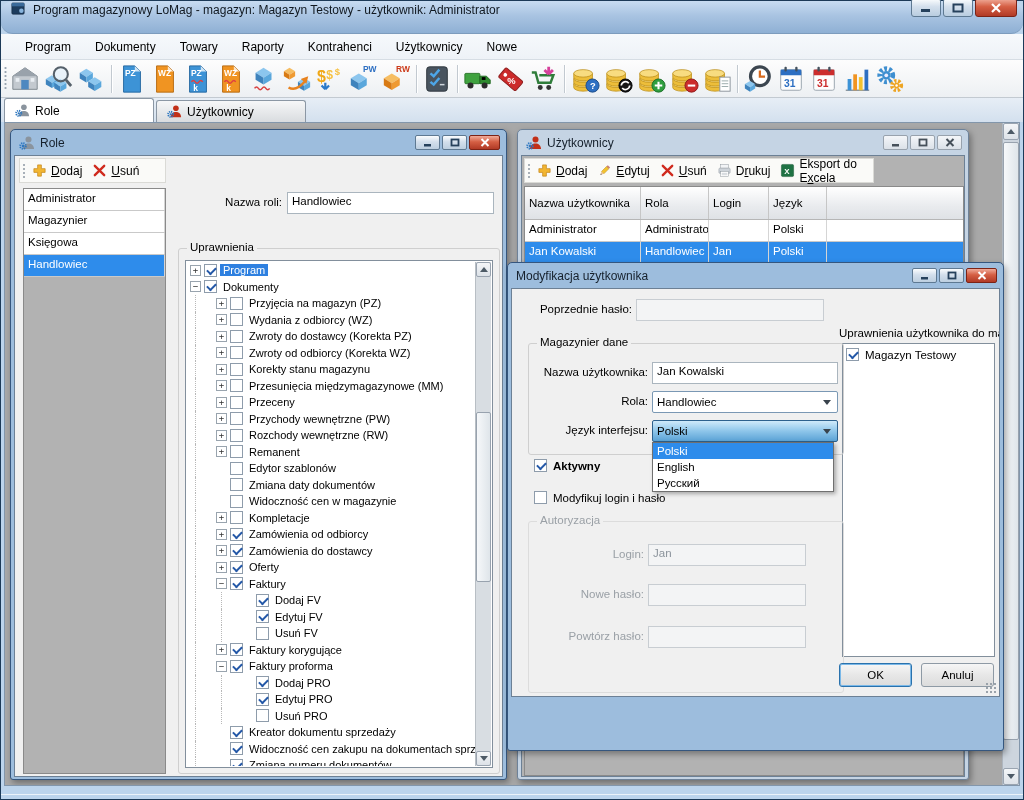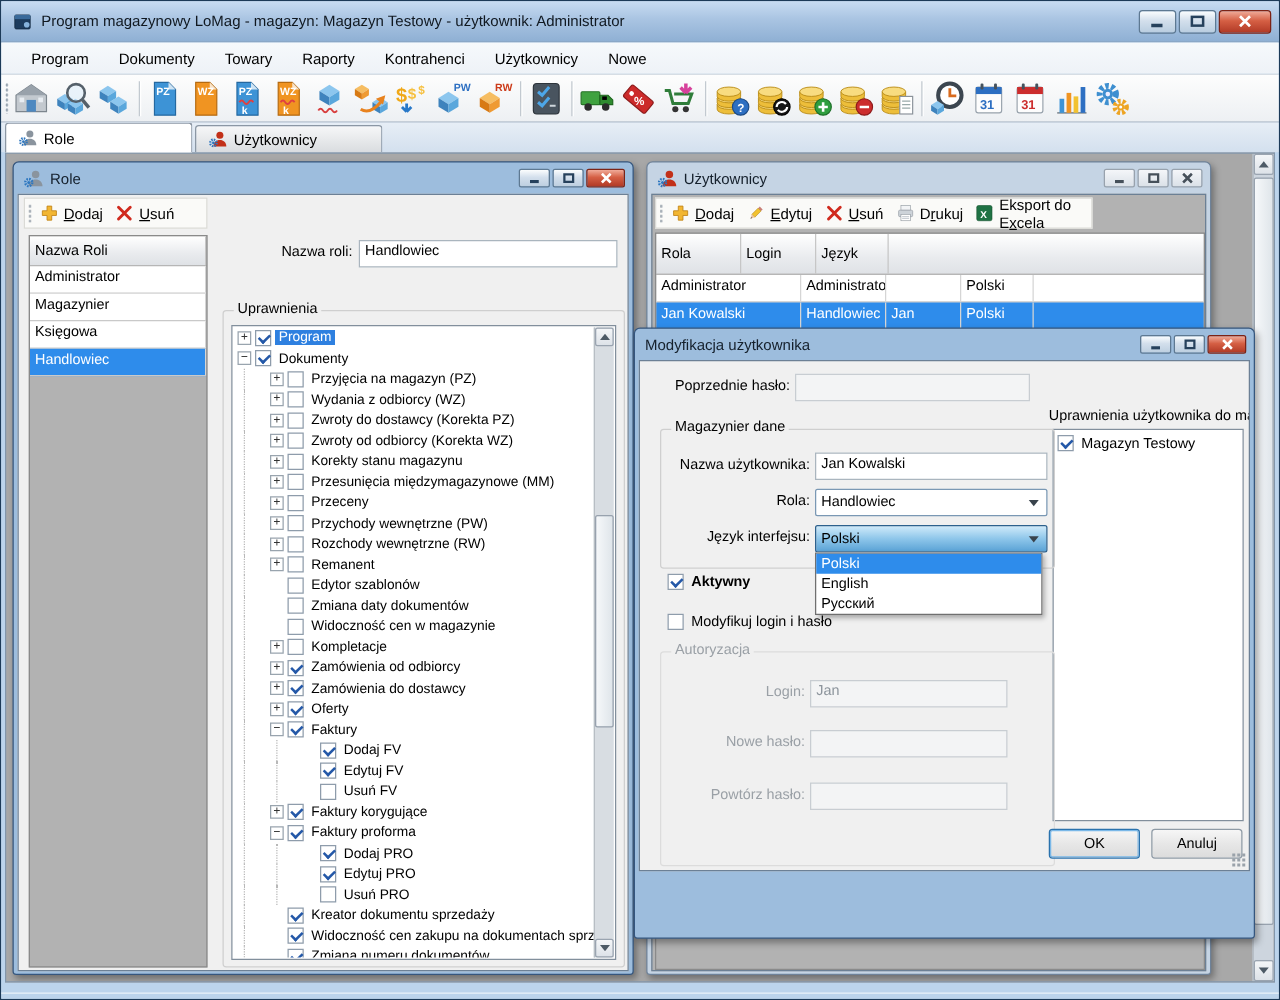--- a/index.html
+++ b/index.html
@@ -5,22 +5,22 @@
   * { box-sizing: border-box; }
   html,body { margin:0; padding:0; }
   body {
     width:1024px; height:800px; overflow:hidden;
     font-family:"Liberation Sans","DejaVu Sans",sans-serif; font-size:12px; color:#000;
     background:#7b93ab;
   }
   .main-window { width:1024px; height:800px; display:flex; flex-direction:column;
     border:1px solid #1c3least; border:1px solid #1c3a58; background:#bcd4ec; }
   
-  .titlebar { height:30px; flex:0 0 30px; display:flex; align-items:center; padding:16px 6px;
-    background:linear-gradient(#c8dcf2,#a9c4e2 45%,#8fb0d4); border-bottom:1px solid #7d9cbd; }
+  .titlebar { height:30px; flex:0 0 30px; display:flex; align-items:flex-end; padding:16px 6px;
+    background:linear-gradient(#c8dcf2,#a9c4e2 45%,#8fb0d4); border-bottom:1px solid #7d9cbd;border-radius:12px; }
   .titlebar .app-ico { width:18px; height:18px; margin:0 6px 0 2px; }
   .titlebar .ttext { flex:1; font-size:12px; color:#101820; white-space:nowrap; overflow:hidden; }
   .winbtns { display:flex; gap:2px; }
   .wbtn { width:30px; height:19px; border:1px solid #5e7992; border-radius:3px;
     background:linear-gradient(#fbfdfe,#d3dfec 45%,#b9cde0); display:flex; align-items:center; justify-content:center; }
   .wbtn.close { background:linear-gradient(#f0ab99,#d55f44 45%,#b13a26); border-color:#7c2316; width:42px; }
   .wbtn svg { display:block; }
   
   .menubar { height:26px; flex:0 0 26px; display:flex; align-items:center; padding-left:12px;
     background:linear-gradient(#f6f9fc,#eef2f7); border-bottom:1px solid #d6dde4; }
@@ -481,23 +481,20 @@
               <div class="ctool-btn">
                 <span style="display: flex;">
                   <svg viewBox="0 0 32 32" style="width: 15px; height: 15px;">
                     <path d="M6 6 L26 26 M26 6 L6 26" stroke="#d02a1e" stroke-width="5" stroke-linecap="round"></path>
                   </svg>
                 </span>
                 <span><u>U</u>suń</span>
               </div>
             </div>
         <div class="grid" id="roleGrid" style="left:8px; top:32px; width:143px; height:586px;">
-              <div class="g-head">
-                <div class="g-hcell" style="flex:1;height:23px;">Nazwa Roli</div>
-              </div>
               <div class="g-row">
                 <div class="g-cell" style="flex:1;height:21px;">Administrator</div>
               </div>
               <div class="g-row">
                 <div class="g-cell" style="flex:1;height:21px;">Magazynier</div>
               </div>
               <div class="g-row">
                 <div class="g-cell" style="flex:1;height:21px;">Księgowa</div>
               </div>
               <div class="g-row sel">
@@ -788,20 +785,21 @@
                   <svg viewBox="0 0 32 32" style="width: 15px; height: 15px;">
                     <rect x="3" y="3" width="26" height="26" rx="3" fill="#1f7244" stroke="#14532f"></rect>
                     <text x="9" y="24" font-size="17" font-weight="bold" fill="#fff">X</text>
                   </svg>
                 </span>
                 <span>Eksport do E<u>x</u>cela</span>
               </div>
             </div>
         <div class="grid" id="usersGrid" style="left:2px; top:30px; width:440px; height:590px;">
               <div class="g-head" style="height: 33px;">
+                <div class="g-hcell" style="width: 116px;">Nazwa użytkownika</div>
                 <div class="g-hcell" style="width: 68px;">Rola</div>
                 <div class="g-hcell" style="width: 60px;">Login</div>
                 <div class="g-hcell" style="width: 58px;">Język</div>
               </div>
               <div class="g-row">
                 <div class="g-cell" style="width: 116px; height: 21px;">Administrator</div>
                 <div class="g-cell" style="width: 68px; height: 21px;">Administrator</div>
                 <div class="g-cell" style="width: 60px; height: 21px;"></div>
                 <div class="g-cell" style="width: 58px; height: 21px;">Polski</div>
               </div>

